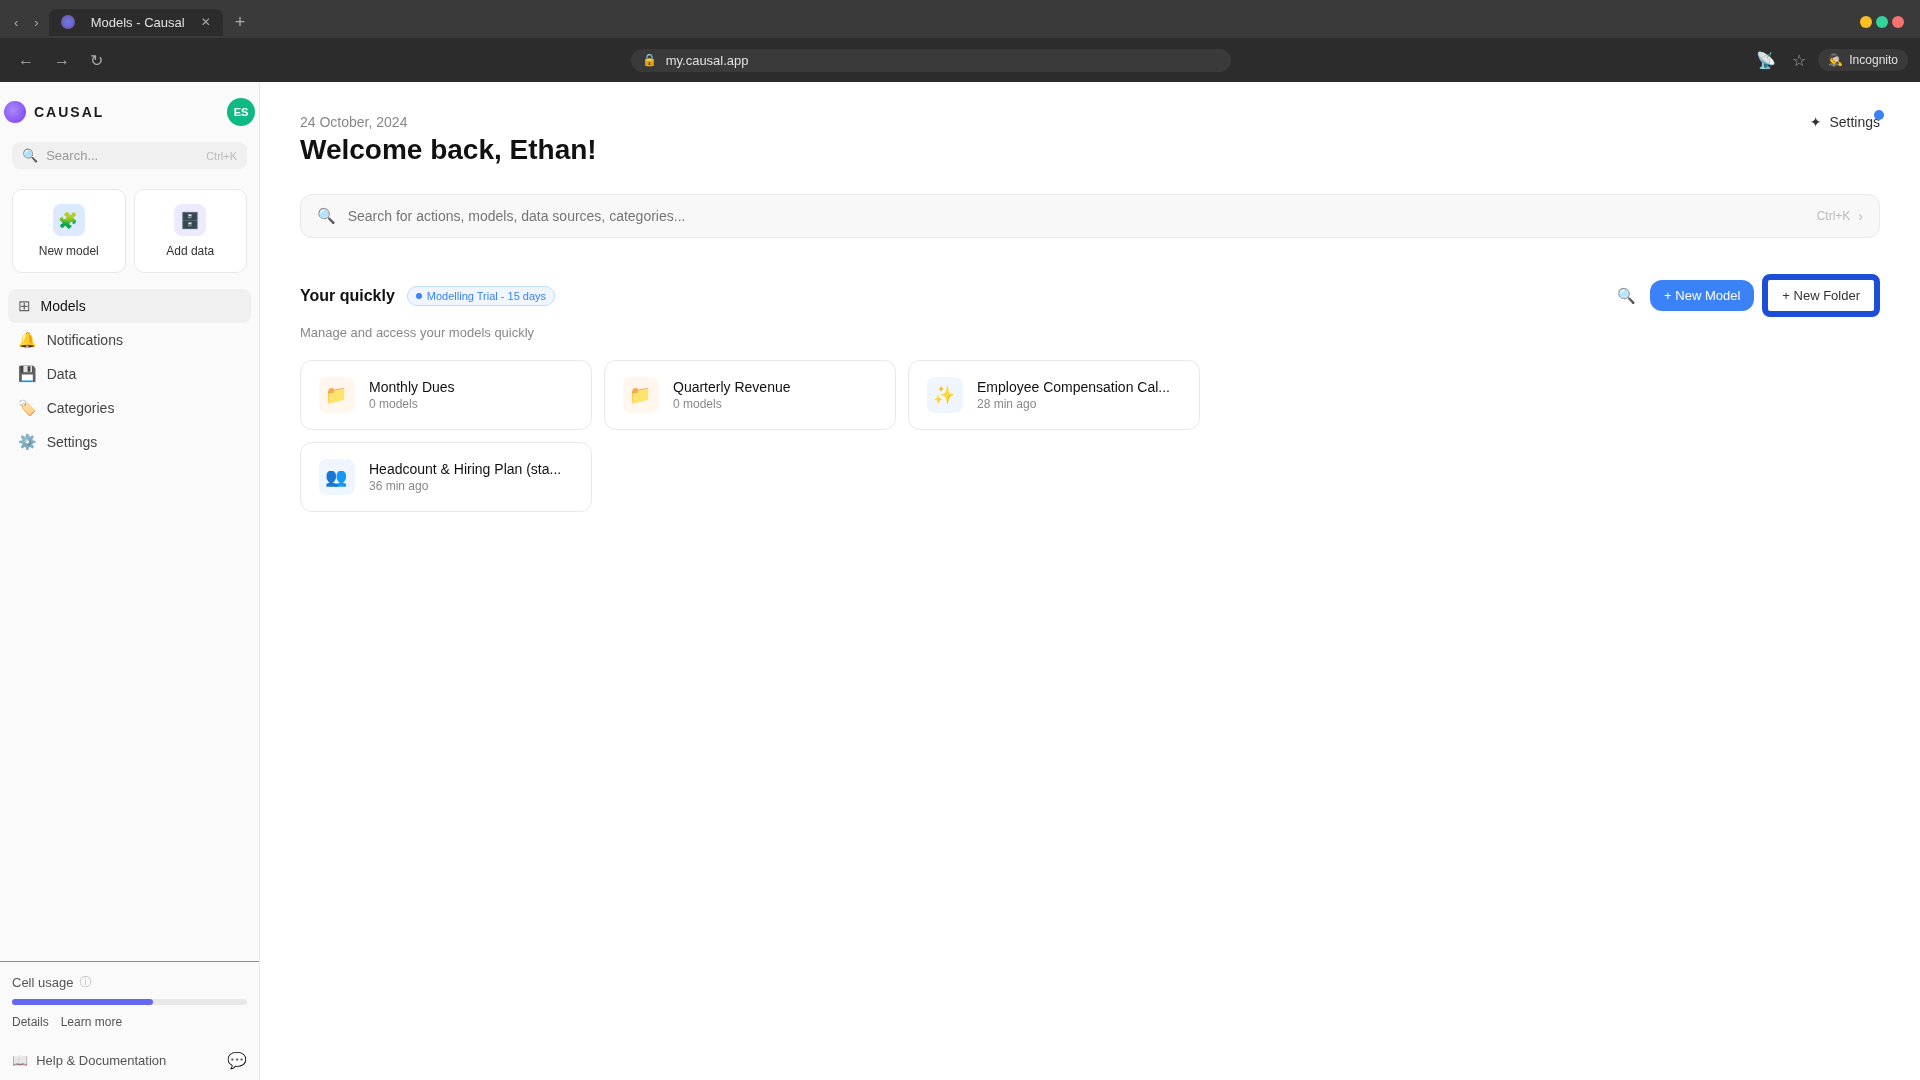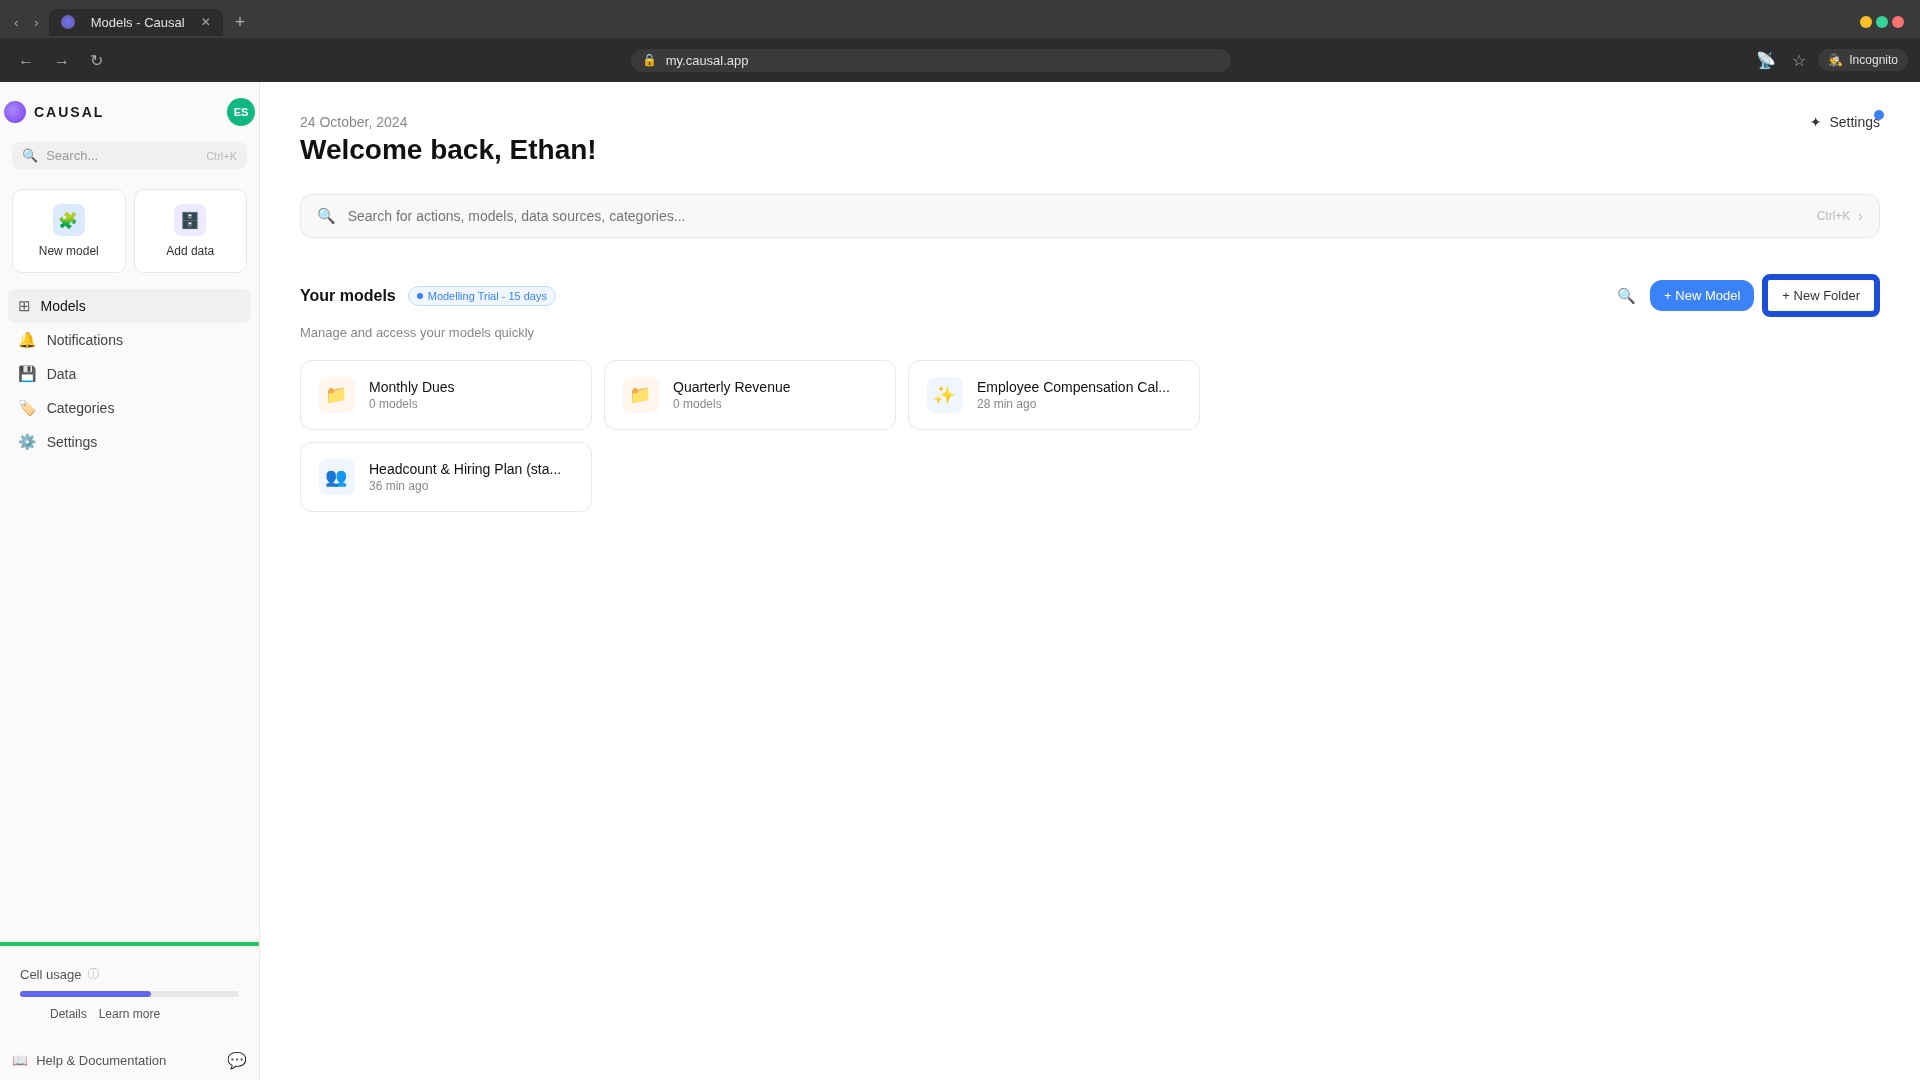--- a/index.html
+++ b/index.html
@@ -49,25 +49,25 @@
     .action-card .icon-wrap { width: 32px; height: 32px; border-radius: 8px; display: flex; align-items: center; justify-content: center; }
     .icon-blue { background: #dbeafe; }
     .icon-purple { background: #ede9fe; }
     .action-card .label { font-size: 12px; color: #333; font-weight: 500; }
 
     .sidebar-nav { flex: 1; padding: 4px 8px; }
     .nav-item { display: flex; align-items: center; gap: 10px; padding: 8px 10px; border-radius: 8px; cursor: pointer; color: #444; font-size: 14px; transition: background 0.15s; }
     .nav-item.active { background: #f0f0f0; color: #111; font-weight: 500; }
     .nav-icon { font-size: 15px; color: #666; }
 
-    .sidebar-bottom { padding: 20px; border-top: 4px solid #22c55e; }
+    .sidebar-bottom { padding: 12px; border-top: 1px solid #22c55e; }
     .cell-usage-header { display: flex; align-items: center; gap: 6px; color: #555; font-size: 13px; margin-bottom: 8px; }
     .progress-bar { background: #e8e8e8; border-radius: 4px; height: 6px; margin-bottom: 10px; }
     .progress-fill { background: #6366f1; border-radius: 4px; height: 100%; width: 60%; }
-    .cell-usage-links { display: flex; gap: 12px; margin-left: 30px; }
+    .cell-usage-links { display: flex; gap: 12px; }
     .cell-link { color: #555; font-size: 12px; cursor: pointer; text-decoration: none; }
 
     .sidebar-footer { display: flex; align-items: center; justify-content: space-between; padding: 10px 12px; }
     .help-btn { display: flex; align-items: center; gap: 8px; color: #555; font-size: 13px; cursor: pointer; background: none; border: none; }
     .chat-btn { background: none; border: none; color: #555; cursor: pointer; font-size: 16px; }
 
     
     .main-content { flex: 1; overflow-y: auto; background: white; padding: 32px 40px; }
 
     .welcome-header { display: flex; align-items: flex-start; justify-content: space-between; margin-bottom: 28px; }
@@ -235,21 +235,21 @@
       <input class="search-input" placeholder="Search for actions, models, data sources, categories..." style="">
       <div class="search-right">
         <span class="search-shortcut">Ctrl+K</span>
         <span class="search-arrow">›</span>
       </div>
     </div>
 
     <div>
       <div class="models-header">
         <div class="models-title-area">
-          <span class="models-title">Your models</span>
+          <span class="models-title">Your quickly</span>
           <div class="trial-badge">
             <span class="trial-dot"></span>
             <span>Modelling Trial - 15 days</span>
           </div>
         </div>
         <div class="models-actions">
           <button class="search-icon-btn">🔍</button>
           <button class="new-model-btn">
             <span>+ New Model</span>
           </button>

